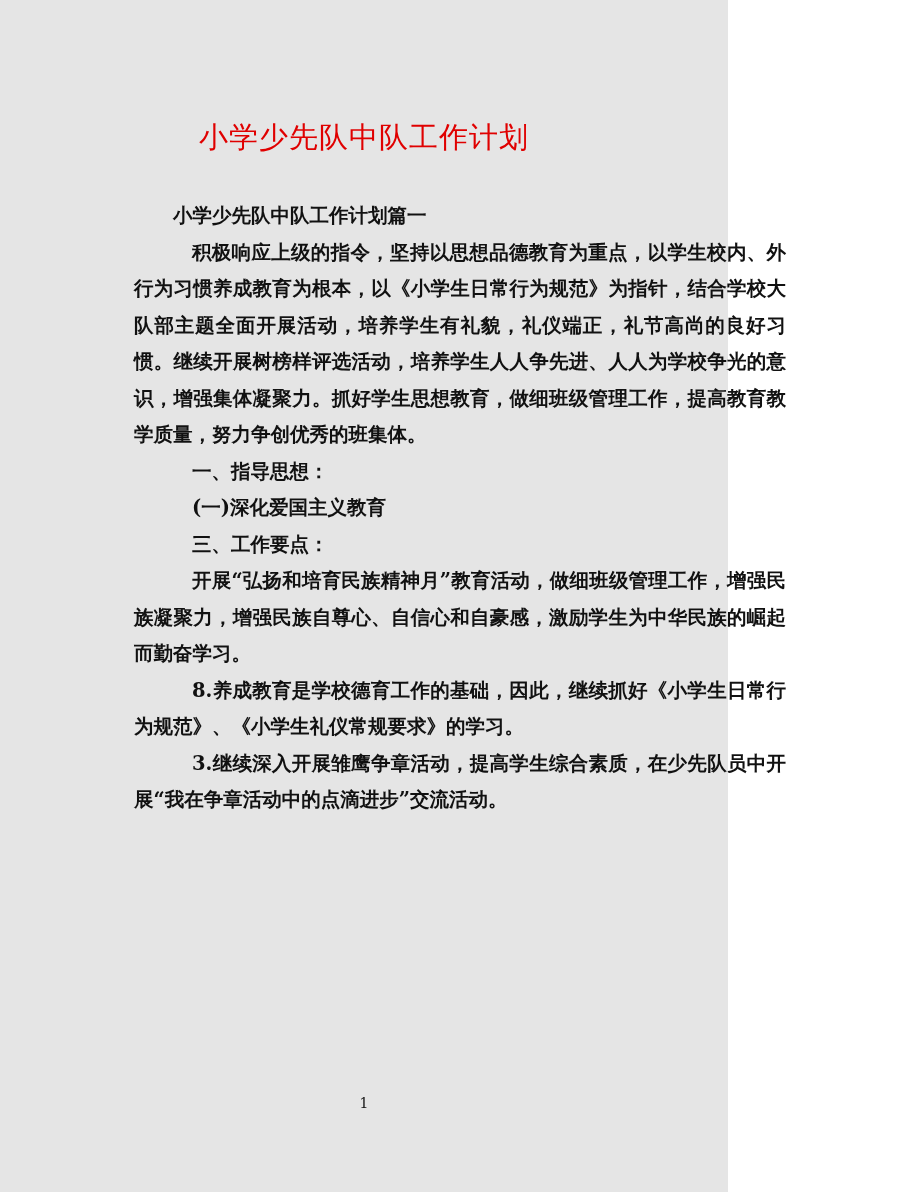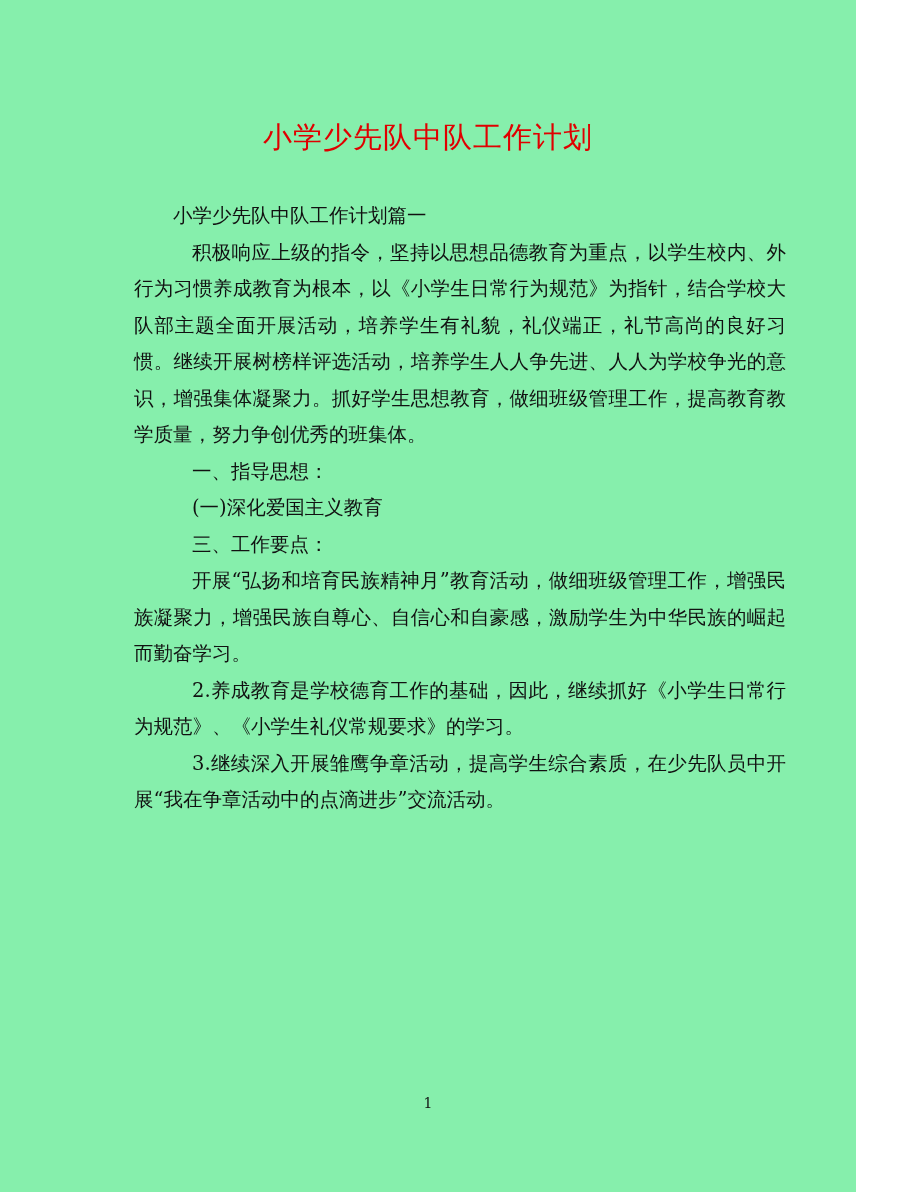--- a/index.html
+++ b/index.html
@@ -11,41 +11,42 @@
       width: 920px;
       height: 1192px;
       position: relative;
       overflow: hidden;
       font-family: "DejaVu Serif", "Liberation Serif", serif;
       color: #111111;
     }
     .page {
       position: absolute;
       left: 0; top: 0;
-      width: 856px; height: 1192px;
-      background: #86efac;
+      width: 728px; height: 1192px;
+      background: #e5e5e5;
     }
     .title {
       position: absolute;
       left: 0; right: 0;
       top: 117px;
       text-align: center;
       font-size: 29px;
       line-height: 40px;
       color: #e00000;
       letter-spacing: 1px;
       font-family: "DejaVu Sans", "Liberation Sans", sans-serif;
     }
     .body-text {
       position: absolute;
       left: 134px;
       top: 198px;
       width: 652px;
       font-size: 19.5px;
       line-height: 36.5px;
+      font-weight: bold;
     }
     .p {
       margin: 0;
       text-indent: 39px;
       text-align: justify;
     }
     .p.first { text-indent: 39px; }
     .p.heading { text-indent: 58px; }
     .p.item { text-indent: 58px; }
     .p.para { text-indent: 58px; }
@@ -64,18 +65,18 @@
 <div class="page">
   <div class="title">小学少先队中队工作计划</div>
 
   <div class="body-text">
     <p class="p first">小学少先队中队工作计划篇一</p>
     <p class="p para">积极响应上级的指令，坚持以思想品德教育为重点，以学生校内、外行为习惯养成教育为根本，以《小学生日常行为规范》为指针，结合学校大队部主题全面开展活动，培养学生有礼貌，礼仪端正，礼节高尚的良好习惯。继续开展树榜样评选活动，培养学生人人争先进、人人为学校争光的意识，增强集体凝聚力。抓好学生思想教育，做细班级管理工作，提高教育教学质量，努力争创优秀的班集体。</p>
     <p class="p heading">一、指导思想：</p>
     <p class="p heading">(一)深化爱国主义教育</p>
     <p class="p heading">三、工作要点：</p>
     <p class="p para">开展“弘扬和培育民族精神月”教育活动，做细班级管理工作，增强民族凝聚力，增强民族自尊心、自信心和自豪感，激励学生为中华民族的崛起而勤奋学习。</p>
-    <p class="p item">2.养成教育是学校德育工作的基础，因此，继续抓好《小学生日常行为规范》、《小学生礼仪常规要求》的学习。</p>
+    <p class="p item">8.养成教育是学校德育工作的基础，因此，继续抓好《小学生日常行为规范》、《小学生礼仪常规要求》的学习。</p>
     <p class="p item">3.继续深入开展雏鹰争章活动，提高学生综合素质，在少先队员中开展“我在争章活动中的点滴进步”交流活动。</p>
   </div>
 
   <div class="page-number">1</div>
 </div>
 
 </body></html>

